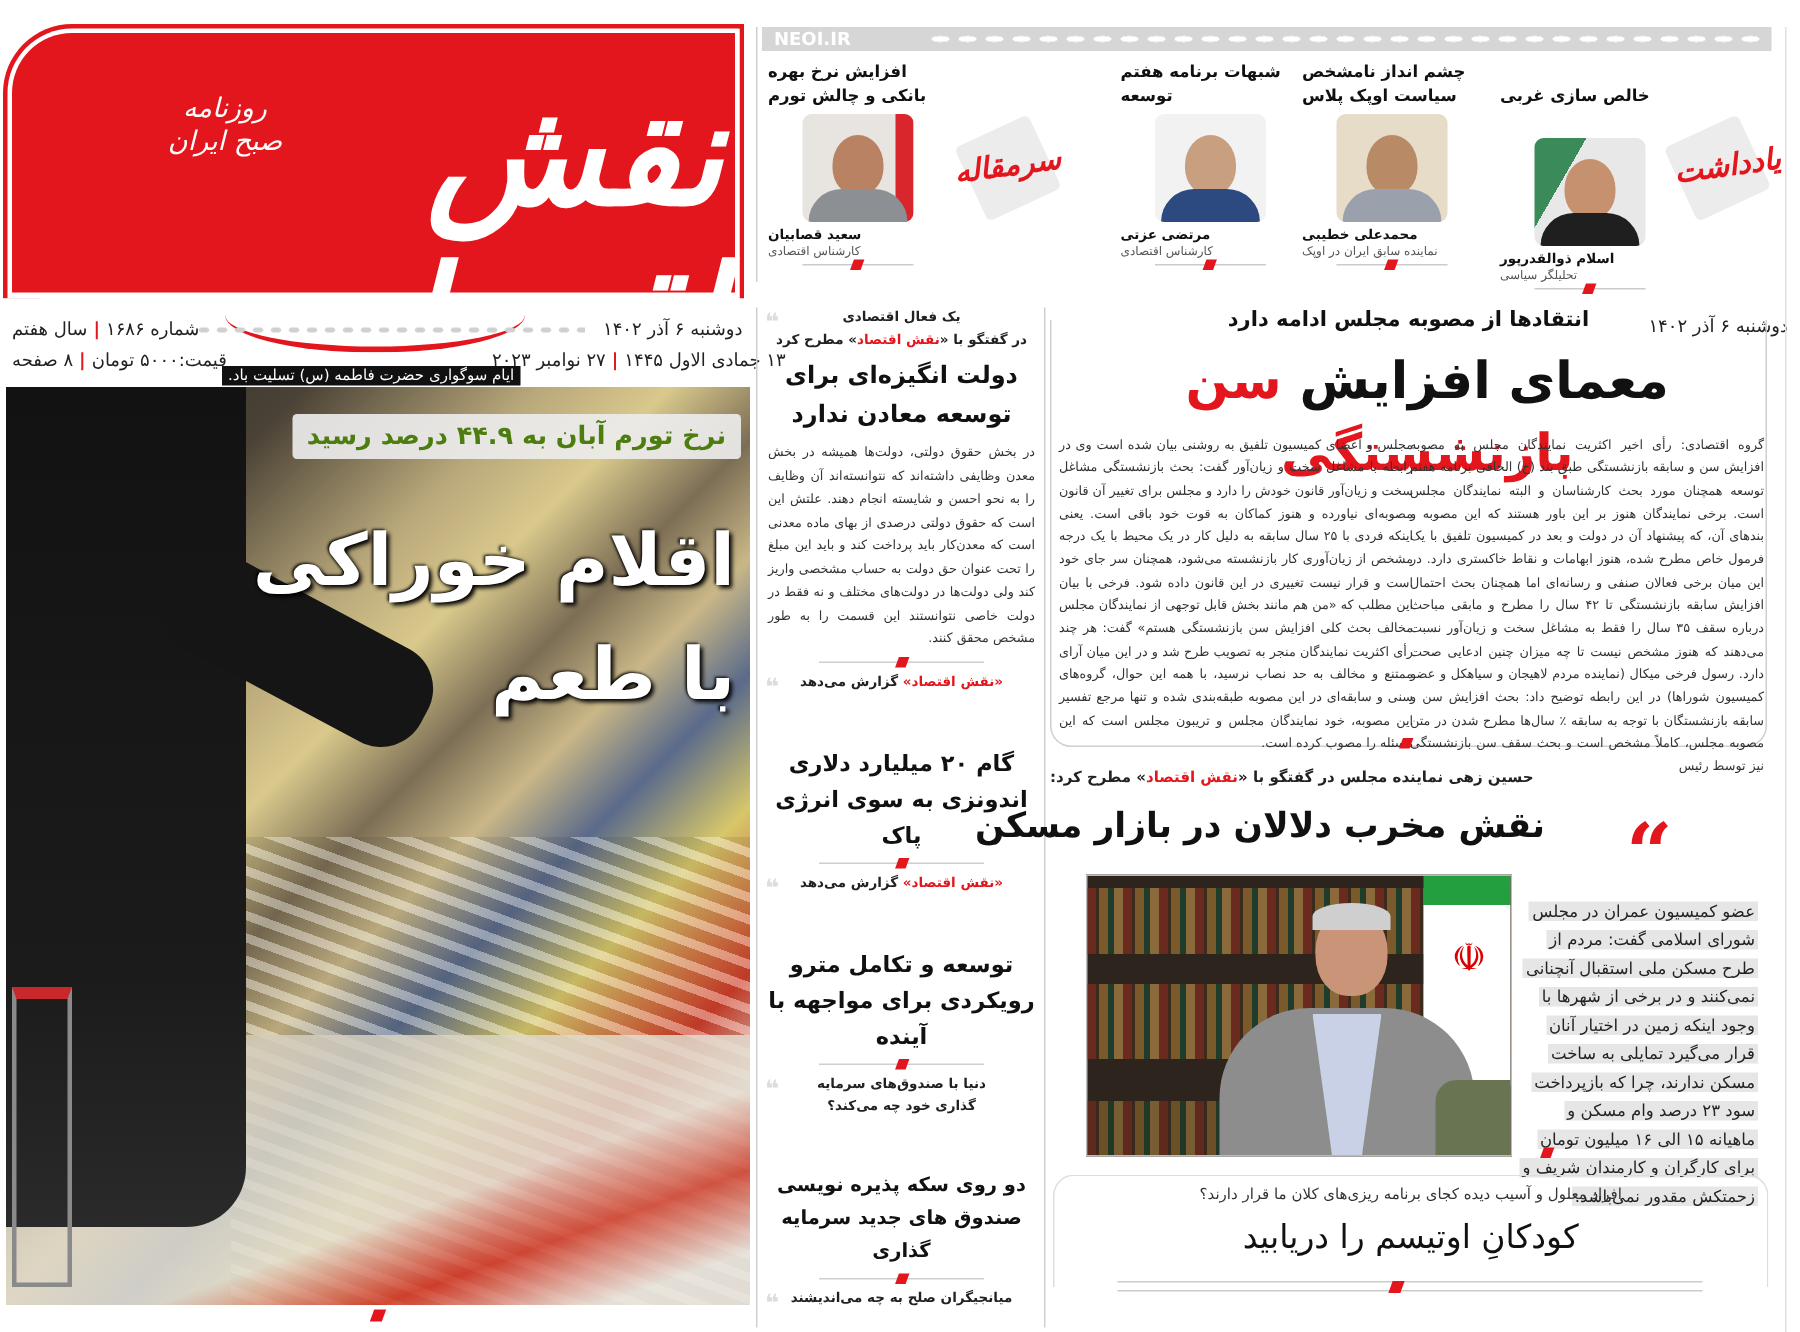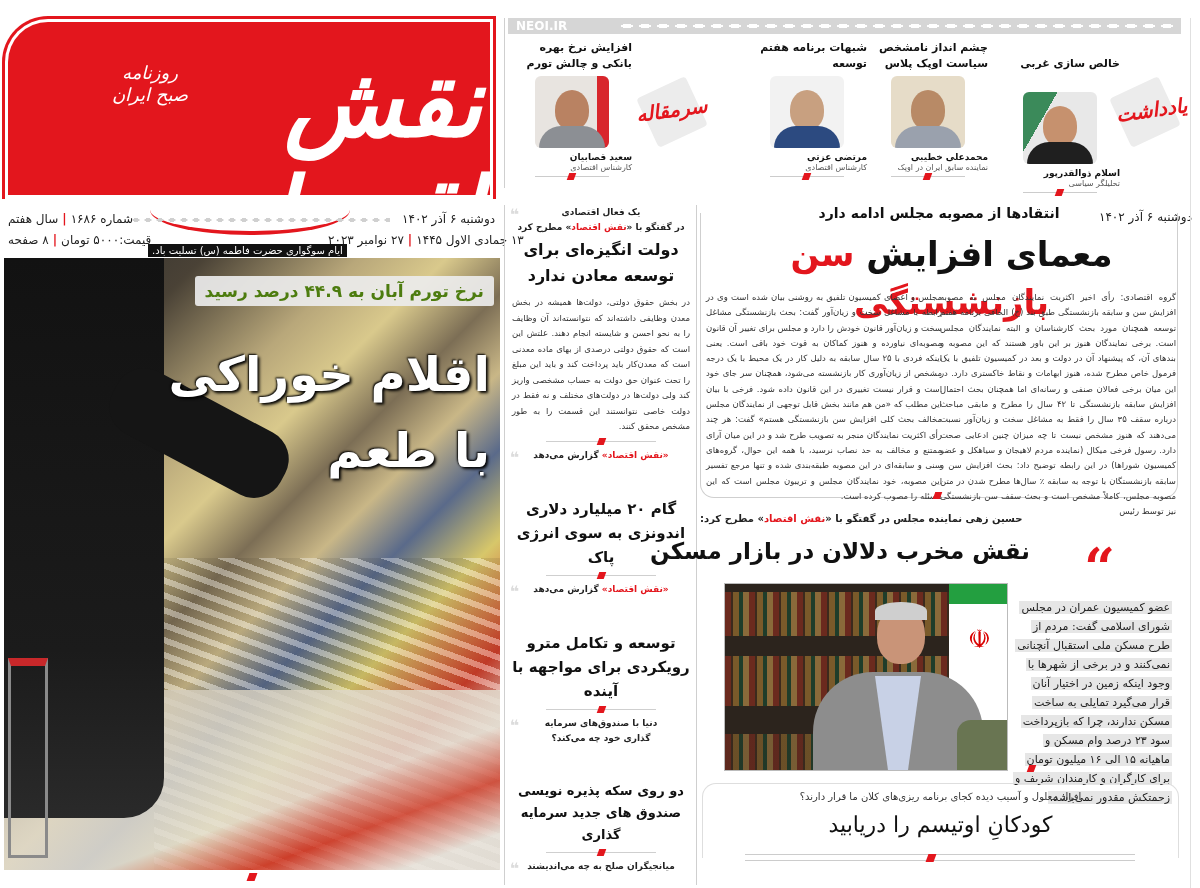--- a/index.html
+++ b/index.html
@@ -84,21 +84,21 @@
   
   .strip-bar {
     left: 508px; top: 18px; width: 673px; height: 16px;
     background: #d6d6d6; display: flex; align-items: center; padding-right: 8px;
   }
   .strip-bar .site { direction: ltr; position: absolute; left: 8px; top: 0; color: #fff; font-size: 12px; line-height: 16px; font-weight: bold; }
   .strip-bar .dots { position: absolute; left: 110px; right: 6px; top: 5px; height: 6px;
     background-image: radial-gradient(#ffffff 45%, transparent 50%); background-size: 18px 6px; }
 
   .opinion {
-    top: 40px; width: 120px; text-align: right;
+    top: 40px; width: 120px; text-align: left;
   }
   .opinion .op-title { font-weight: bold; font-size: 11px; line-height: 16px; color: #111; height: 34px; }
   .opinion .op-photo { margin: 2px auto 0; width: 74px; height: 72px; border-radius: 6px; overflow: hidden; position: relative; }
   .opinion .op-name { font-weight: bold; font-size: 9px; margin-top: 4px; color: #111; }
   .opinion .op-role { font-size: 8px; color: #555; margin-top: 1px; }
   .opinion .op-line { width: 74px; margin: 4px auto 0; height: 1px; background: #ccc; position: relative; }
   .opinion .op-line::after { content: ""; position: absolute; left: 33px; top: -3px; width: 7px; height: 7px; background: #e3161d; transform: skewX(-20deg); }
 
   .face { position: absolute; left: 20px; top: 14px; width: 34px; height: 40px; border-radius: 50% 50% 45% 45%; background: #c58f6d; }
   .suit { position: absolute; left: 4px; bottom: 0; width: 66px; height: 22px; border-radius: 30px 30px 0 0; }

